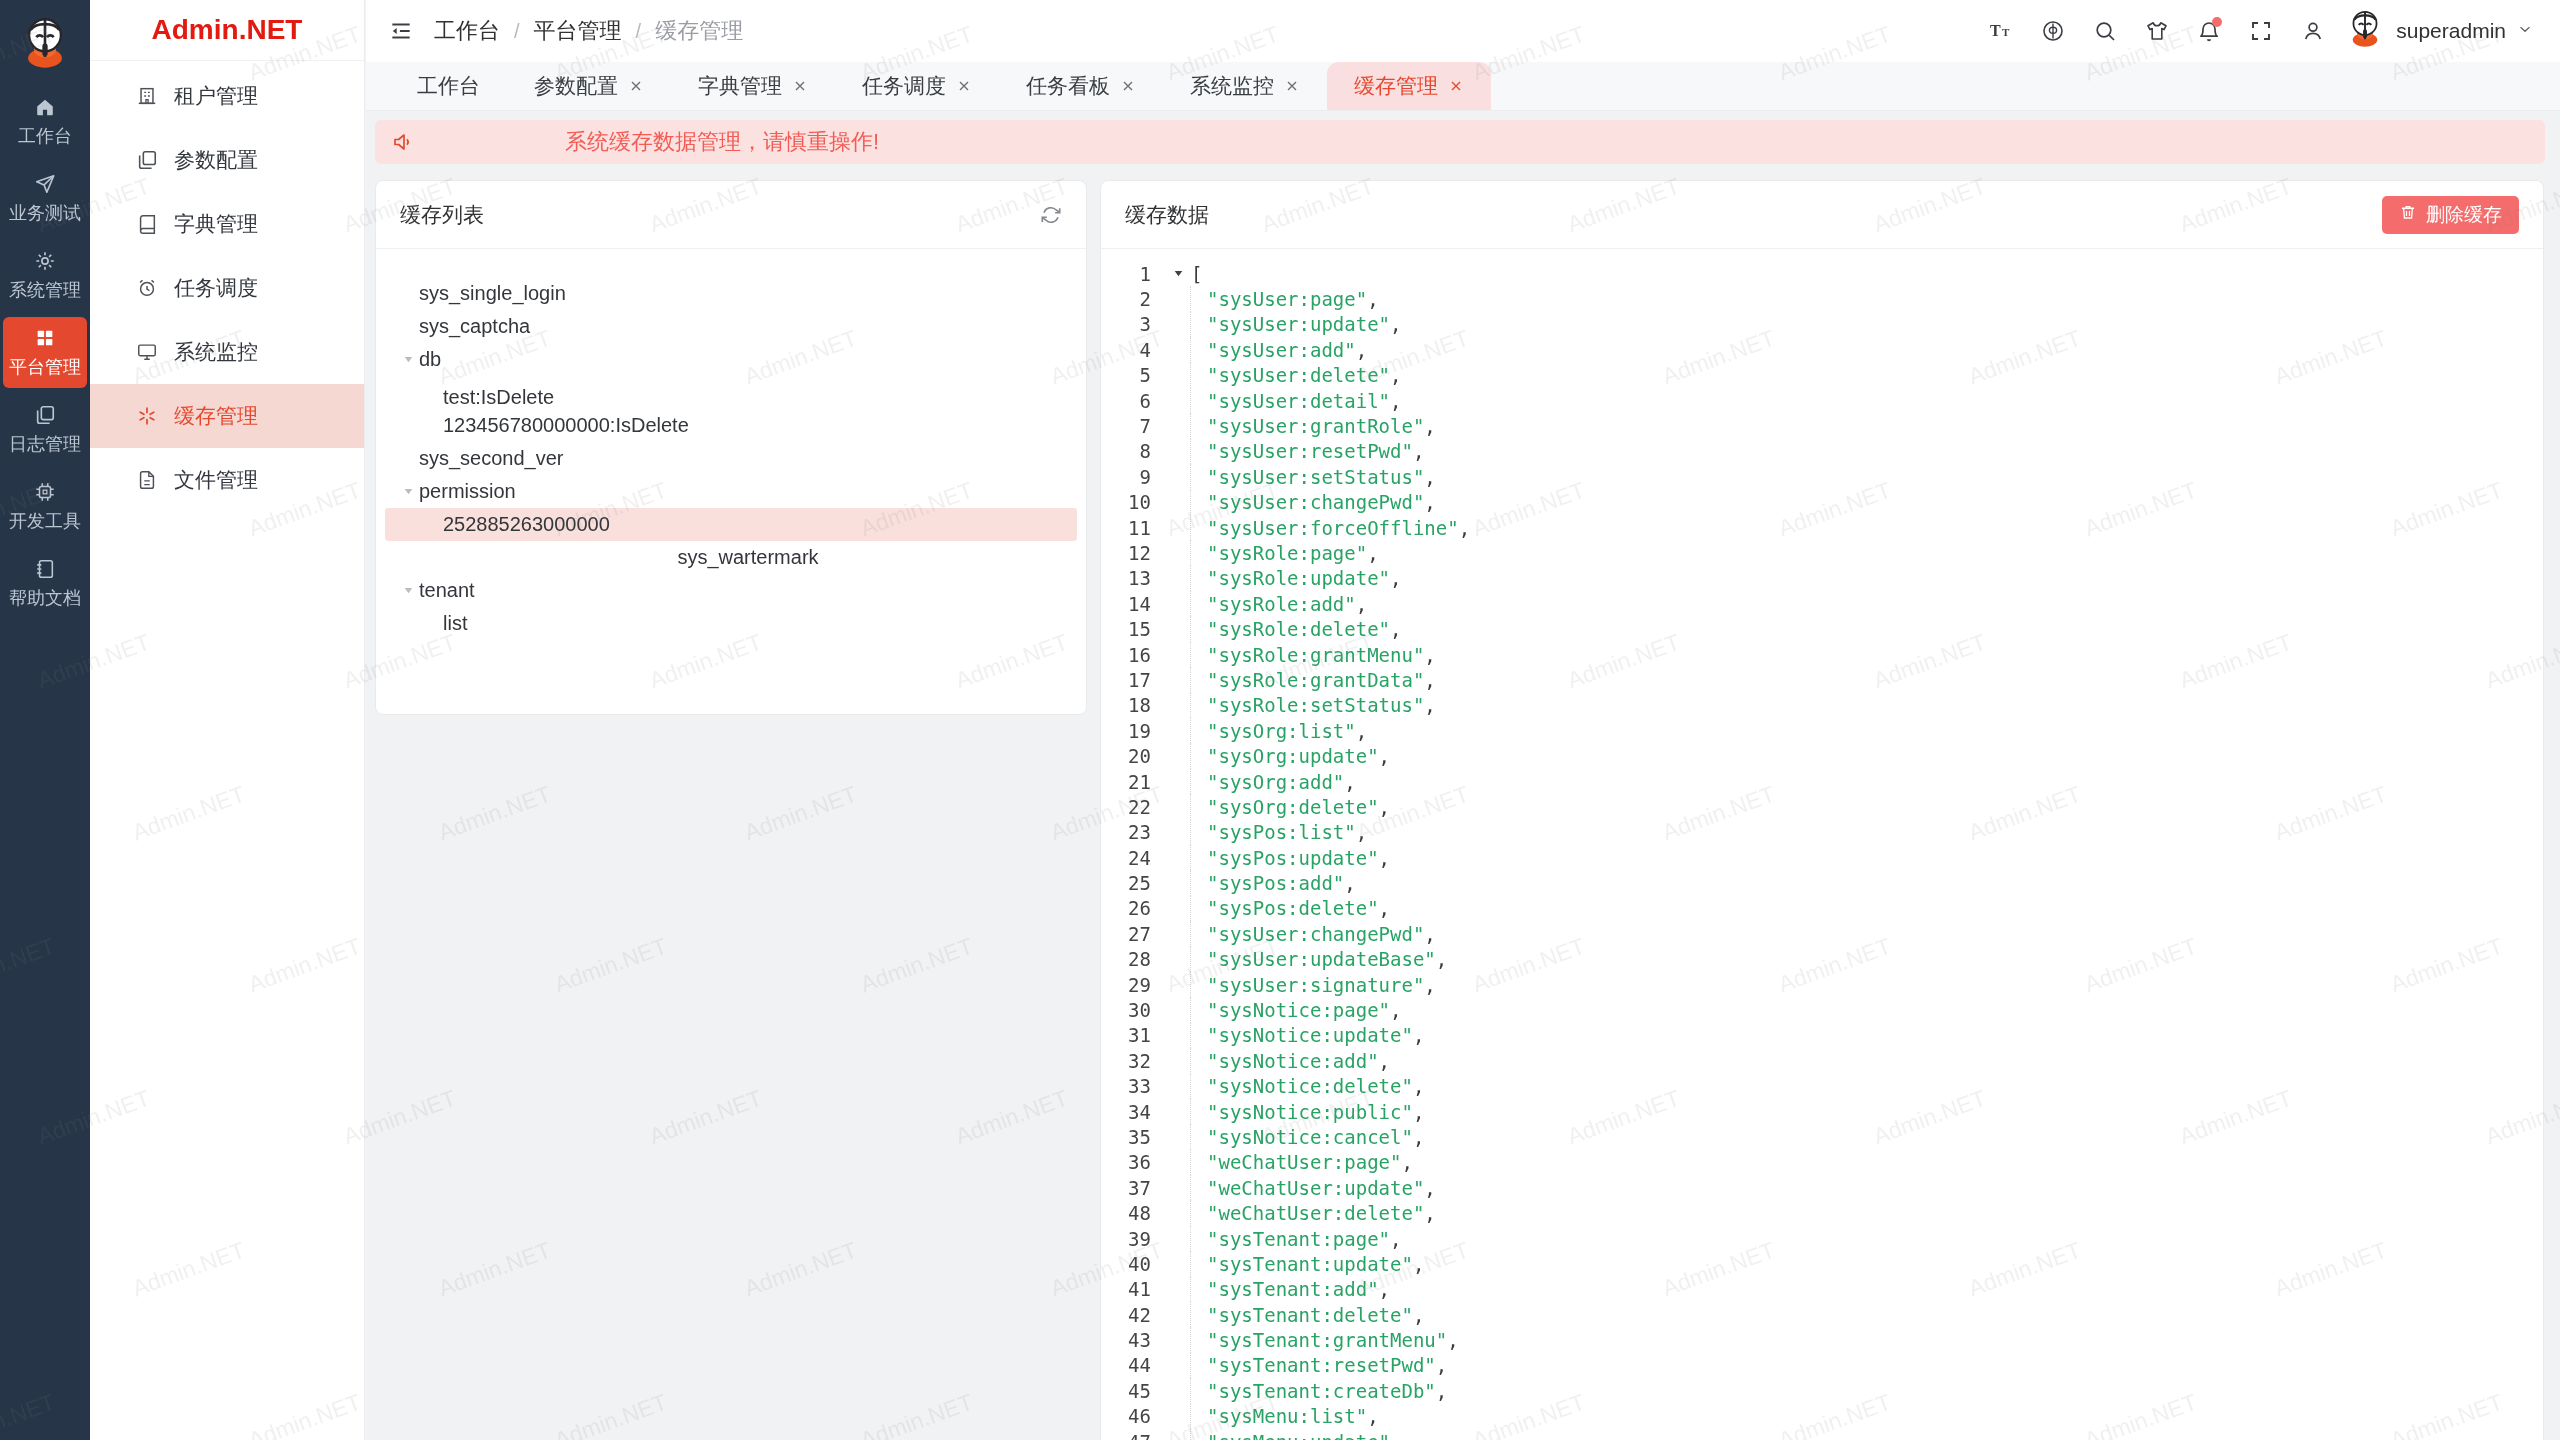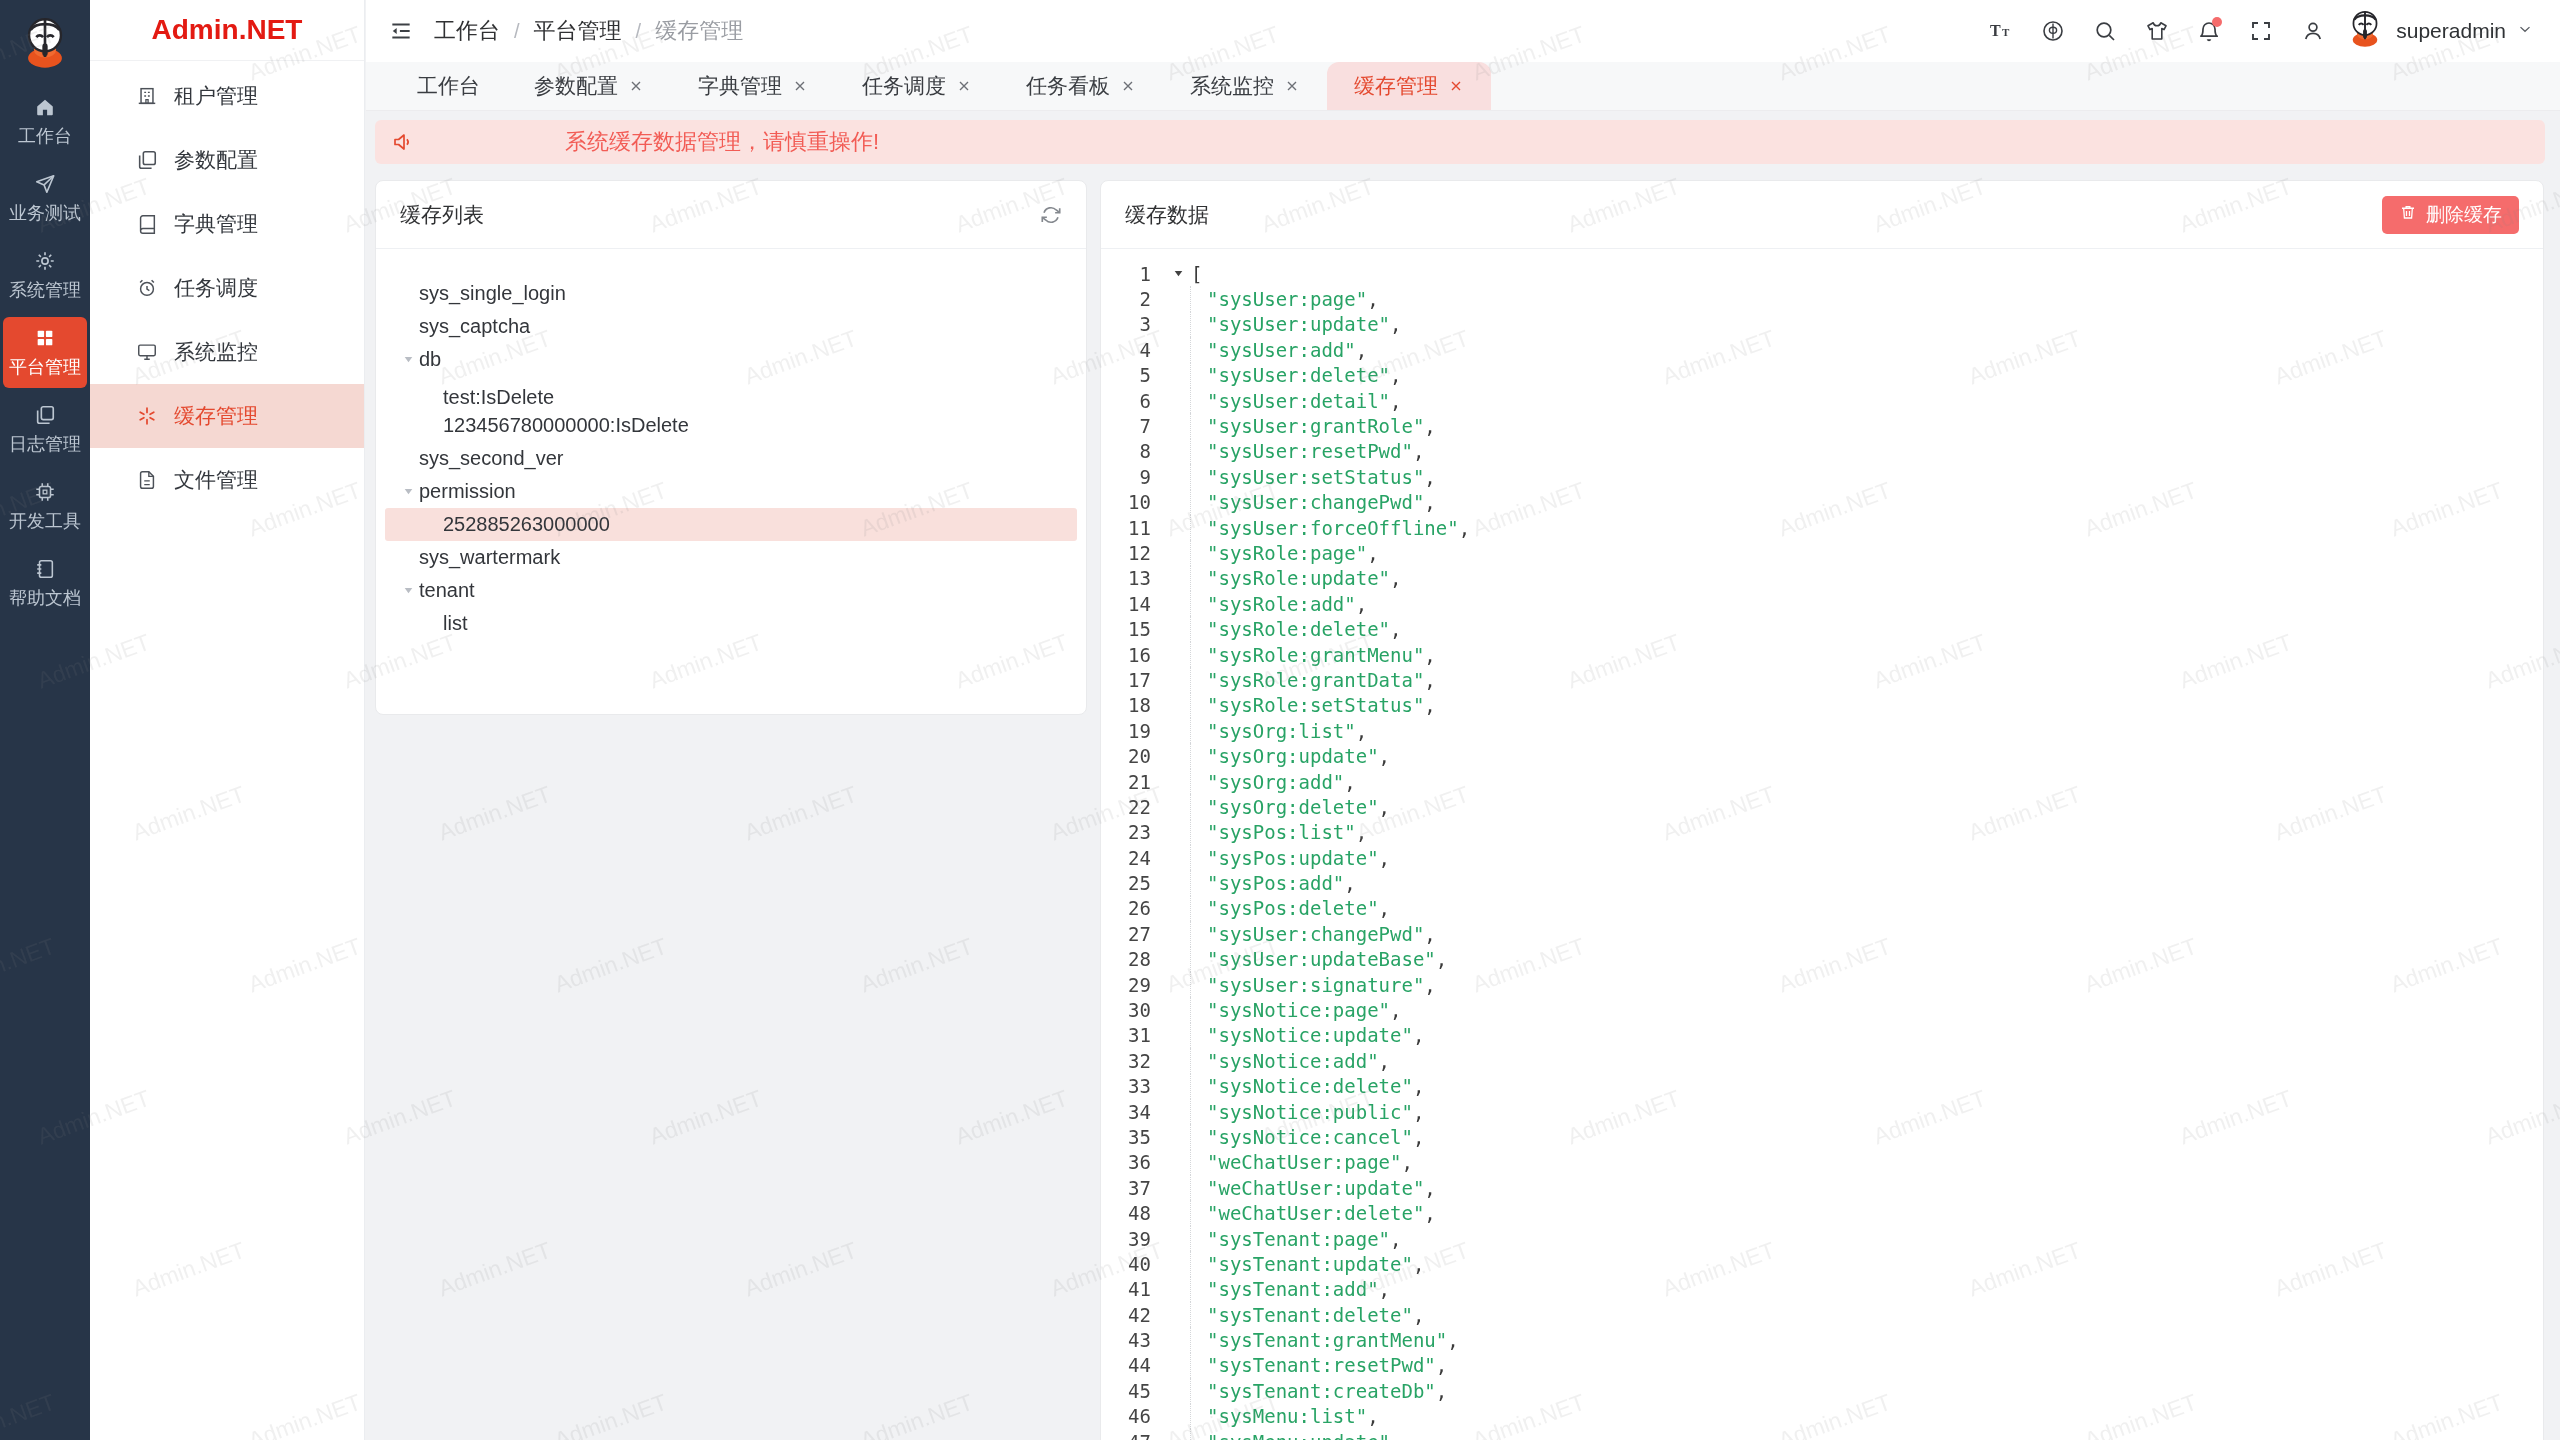--- a/index.html
+++ b/index.html
@@ -429,21 +429,21 @@
             <svg class="" viewBox="0 0 24 24">
               <path d="M5 7.5h14L12 17z" fill="currentColor"></path>
             </svg>
           </span>
           <span>permission</span>
         </div>
         <div class="tree-row selected" style="padding-left: 36px;">
           <span class="caret"></span>
           <span>252885263000000</span>
         </div>
-        <div class="tree-row" style="padding-left: 12px;">
+        <div class="tree-row" style="padding-left: 12px; justify-content: center;">
           <span class="caret"></span>
           <span>sys_wartermark</span>
         </div>
         <div class="tree-row" style="padding-left: 12px;">
           <span class="caret">
             <svg class="" viewBox="0 0 24 24">
               <path d="M5 7.5h14L12 17z" fill="currentColor"></path>
             </svg>
           </span>
           <span>tenant</span>

